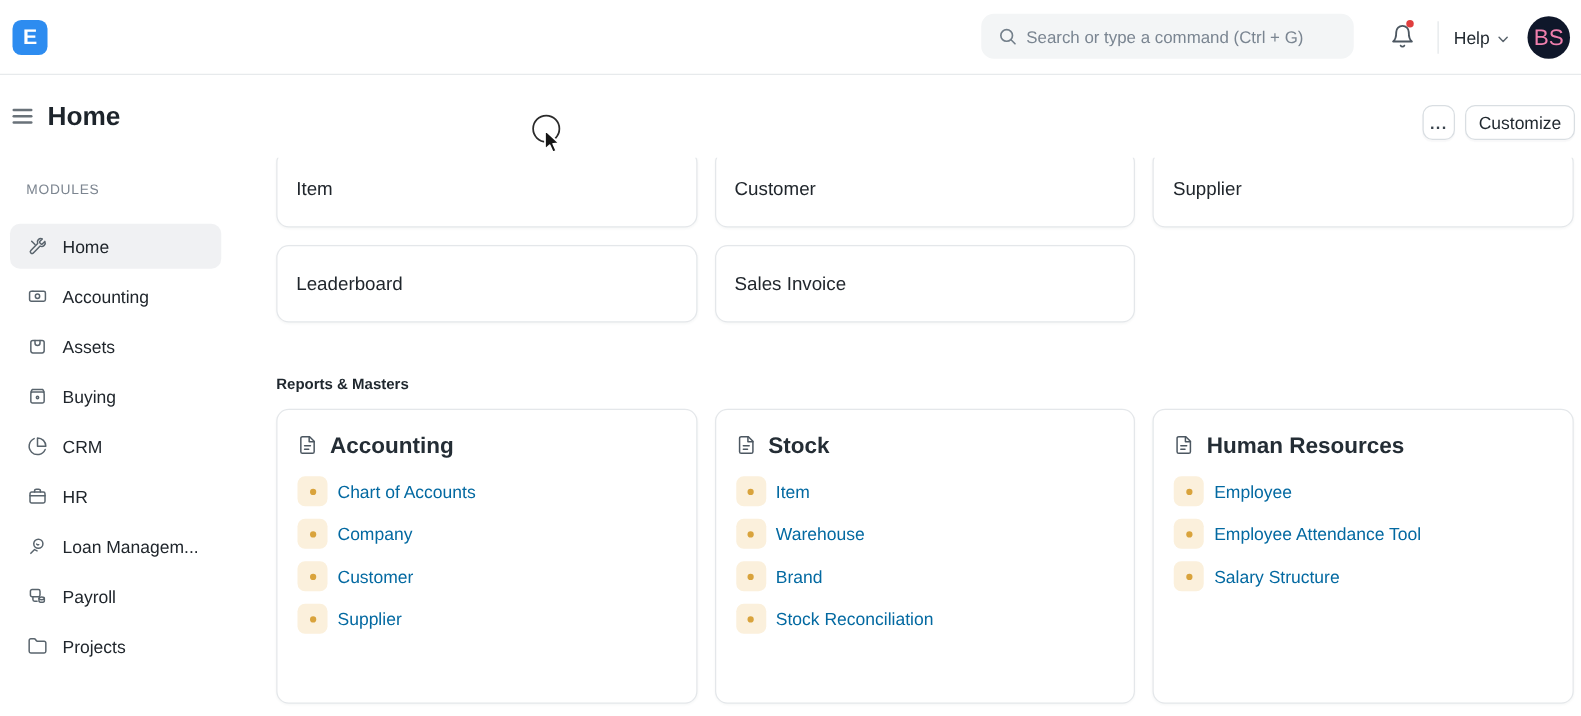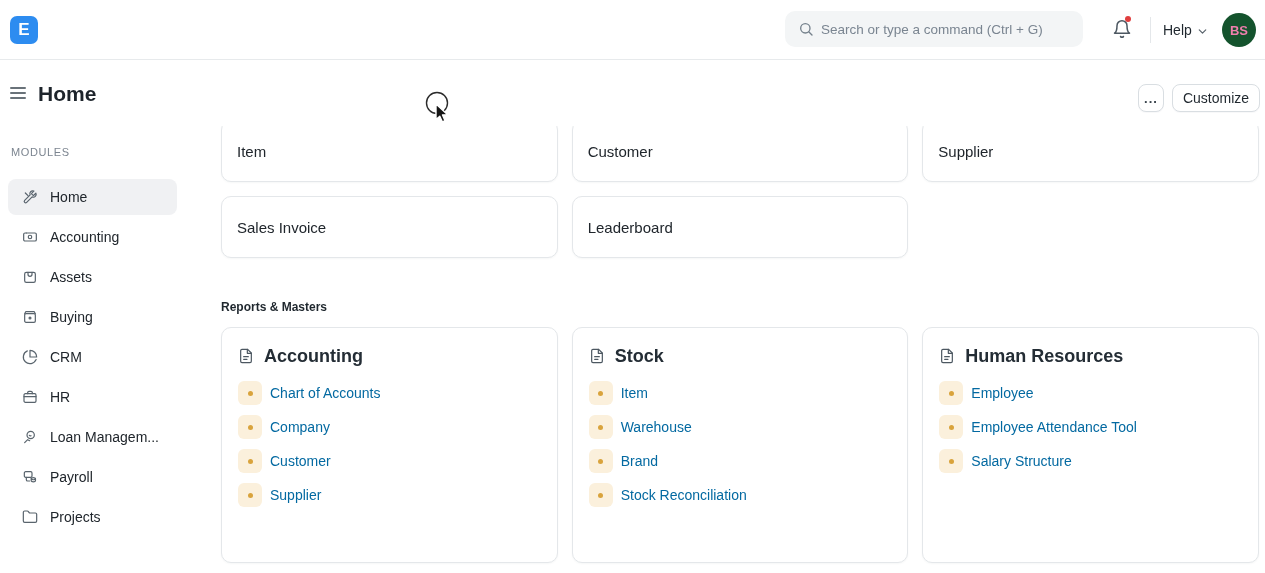--- a/index.html
+++ b/index.html
@@ -21,40 +21,40 @@
   .search-icon { position:absolute; left:13px; top:10px; width:16px; height:16px; color:#74808B; }
   .bell-wrap { position:absolute; left:1112px; top:19px; width:24px; height:24px; cursor:pointer; }
   .bell-wrap svg { width:20px; height:20px; color:#4C5761; }
   .bell-dot { position:absolute; left:13px; top:-3px; width:6px; height:6px;
     border-radius:50%; background:#E03E3E; }
   .nav-divider { position:absolute; left:1150px; top:17px; width:1px; height:26px; background:#E4E7EA; }
   .help { position:absolute; left:1163px; top:0; height:60px; display:flex;
     align-items:center; gap:4px; font-size:14px; color:#1F272E; cursor:pointer; }
   .help svg { width:13px; height:13px; color:#59636C; margin-top:2px; }
   .avatar { position:absolute; left:1222px; top:13px; width:34px; height:34px;
-    border-radius:50%; background:#14532d; color:#EF7FAD; font-size:13px;
-    font-weight:700; display:flex; align-items:center; justify-content:center; cursor:pointer; }
+    border-radius:50%; background:#0f172a; color:#EF7FAD; font-size:18px;
+    font-weight:400; display:flex; align-items:center; justify-content:center; cursor:pointer; }
 
   
   .page-head { position:absolute; left:0; top:60px; width:1265px; height:66px;
     background:#fff; z-index:4; }
   .hamburger { position:absolute; left:10px; top:25px; width:18px; height:16px;
     display:flex; flex-direction:column; justify-content:space-between; padding:2px 0; cursor:pointer; }
   .hamburger span { display:block; width:16px; height:2px; border-radius:1px; background:#697279; }
   .page-title { position:absolute; left:38px; top:22px; font-size:21px; font-weight:700; color:#1D242B; }
   .btn { position:absolute; top:24px; height:28px; background:#fff;
     border:1px solid #D9DEE2; border-radius:8px; font-size:14px; color:#1F272E;
     display:flex; align-items:center; justify-content:center; cursor:pointer;
     font-family:"Liberation Sans", sans-serif; box-shadow:0 1px 1px rgba(25,39,52,0.03); }
   .btn-more { left:1138px; width:26px; font-weight:700; letter-spacing:1px; font-size:13px; color:#39434C; }
   .btn-customize { left:1172px; width:88px; }
 
   
   .sidebar { position:absolute; left:0; top:126px; width:205px; height:447px; background:#fff; }
-  .side-label { margin:20px 0 0 11px; font-size:11px; font-weight:500;
+  .side-label { margin:20px 0 0 21px; font-size:11px; font-weight:500;
     letter-spacing:0.6px; color:#7C8590; }
   .side-list { margin-top:21px; }
   .side-item { margin:0 0 4px 8px; width:169px; height:36px; border-radius:8px;
     display:flex; align-items:center; padding-left:14px; gap:12px; font-size:14px;
     color:#20262C; cursor:pointer; white-space:nowrap; }
   .side-item.active { background:#F0F1F3; }
   .side-item svg { width:16px; height:16px; color:#59646D; flex:none; }
 
   
   .main { position:absolute; left:205px; top:126px; width:1060px; height:447px; overflow:hidden; }
@@ -214,22 +214,22 @@
 <main class="main">
   <div class="main-inner">
 
     <div class="grid3">
       <div class="shortcut">Item</div>
       <div class="shortcut">Customer</div>
       <div class="shortcut">Supplier</div>
     </div>
 
     <div class="grid3 row2">
+      <div class="shortcut">Leaderboard</div>
       <div class="shortcut">Sales Invoice</div>
-      <div class="shortcut">Leaderboard</div>
       <div></div>
     </div>
 
     <h2 class="section-title">Reports &amp; Masters</h2>
 
     <div class="grid3 cards-row">
 
       <section class="report-card">
         <div class="card-head">
           <svg viewBox="0 0 24 24" fill="none" stroke="currentColor" stroke-width="1.8" stroke-linecap="round" stroke-linejoin="round">

